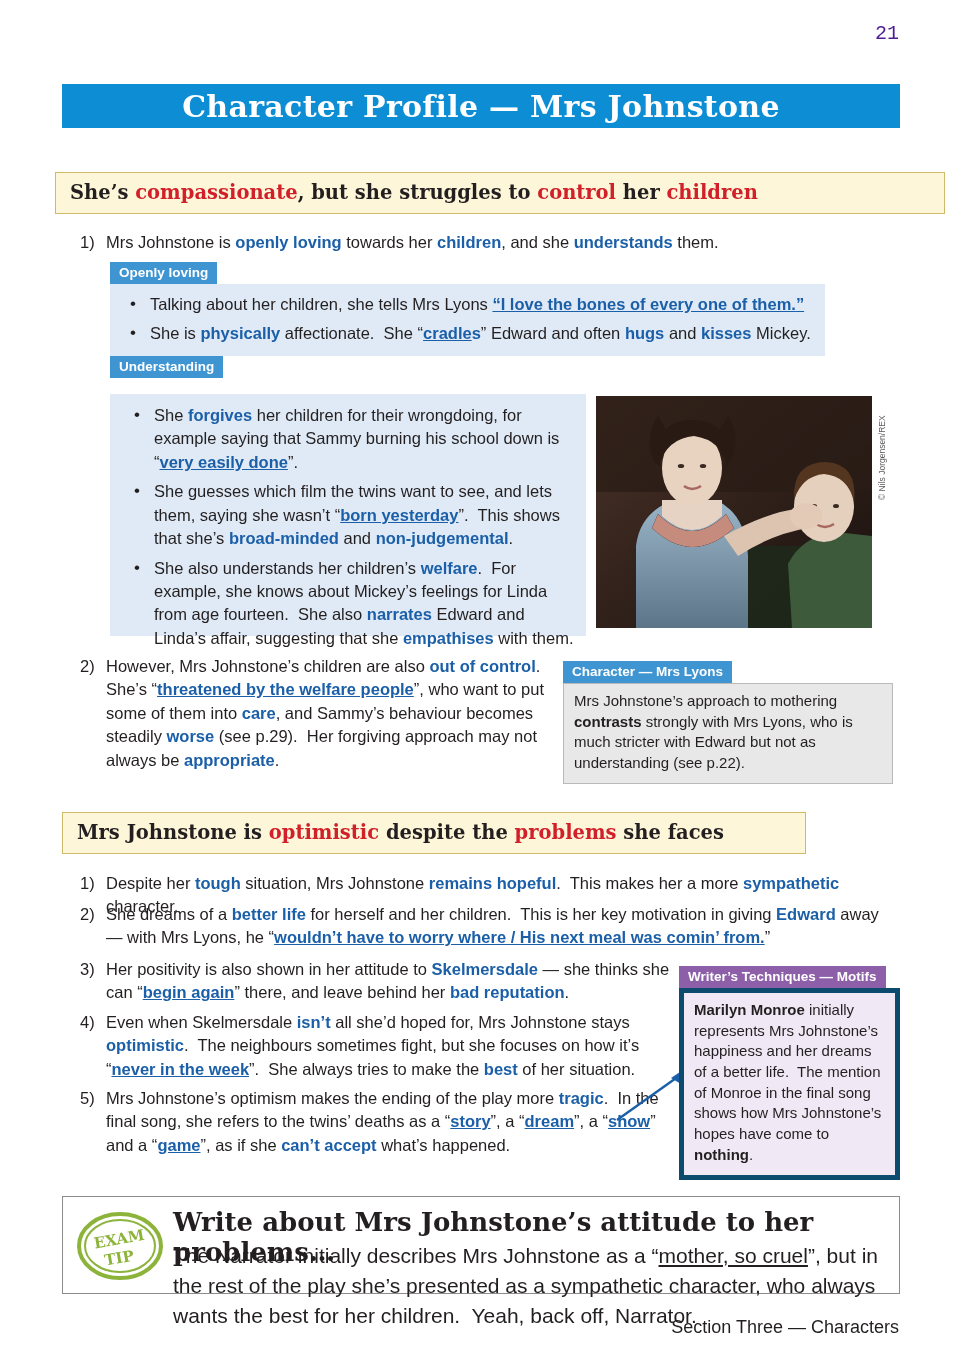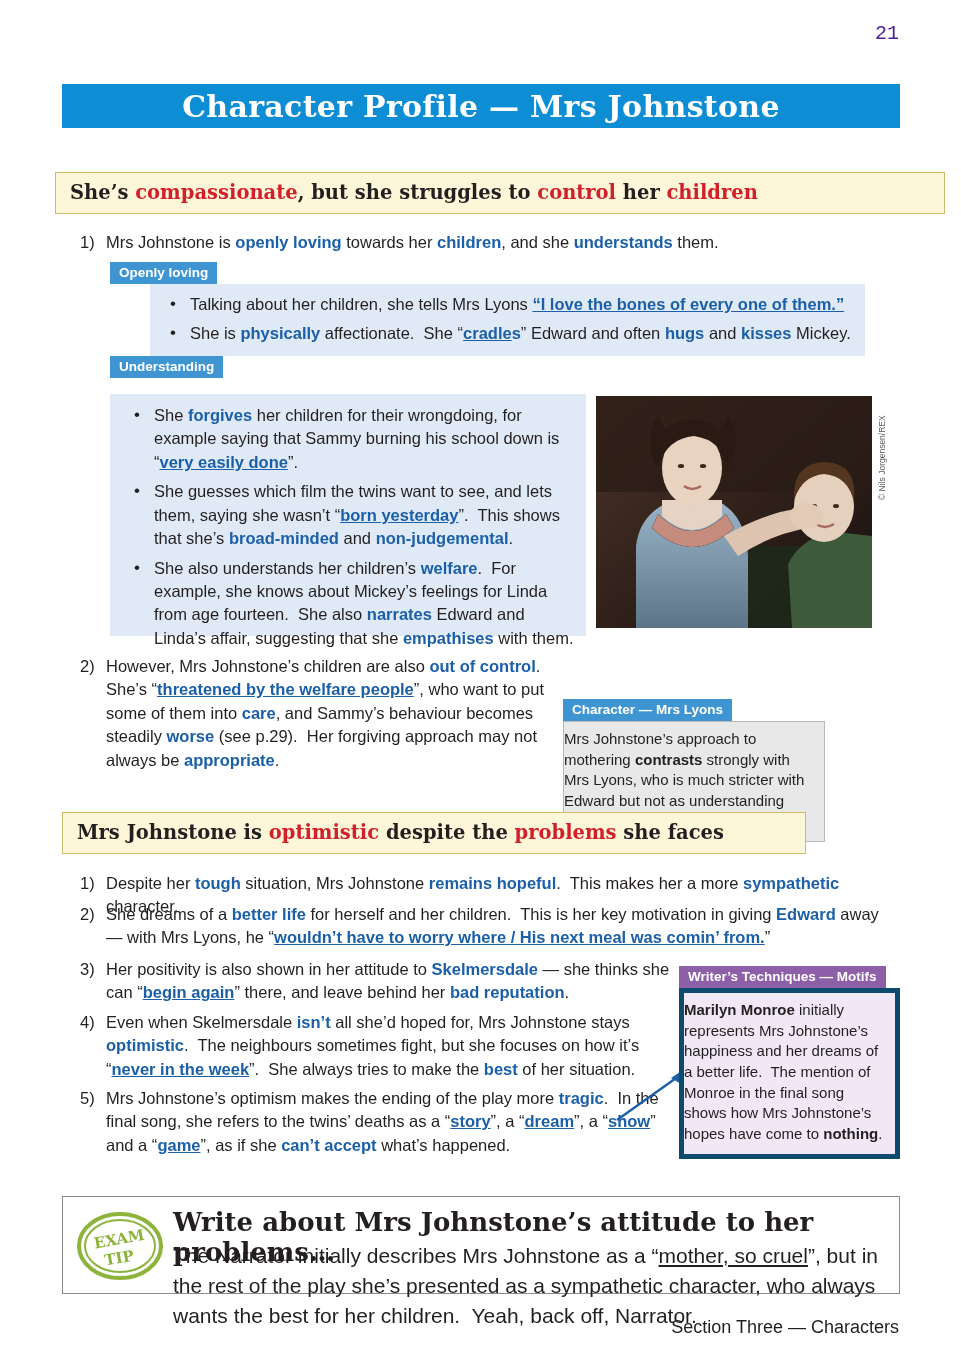--- a/index.html
+++ b/index.html
@@ -153,21 +153,21 @@
     white-space: nowrap;
   }
   
   .callout {
     position: absolute;
     box-sizing: border-box;
   }
   .callout .cbody {
     background: #e8e8e8;
     border: 1px solid #b9b9b9;
-    padding: 7px 10px 9px 0;
+    padding: 7px 10px 9px 10px;
     font-size: 15px;
     line-height: 1.38;
   }
   .callout .cbody.purple-fill {
     background: #f0e8f4;
     border: 5px solid #0c4a6e;
   }
   
   .arrow {
     position: absolute;
@@ -234,21 +234,21 @@
 
   <div class="num-item" style="left:80px; top:231px; width:790px;">
     <span class="num">1)</span>
     <span class="body">Mrs Johnstone is <b class="bluebold">openly loving</b> towards her <b class="bluebold">children</b>, and she <b class="bluebold">understands</b> them.</span>
   </div>
 
   <div style="position:absolute; left:110px; top:262px;">
     <span class="tab">Openly loving</span>
   </div>
 
-  <div class="bluebox" style="position:absolute; left:110px; top:284px; width:715px; padding:9px 10px 10px 10px;margin-left:40px;">
+  <div class="bluebox" style="position:absolute; left:110px; top:284px; width:715px; padding:9px 10px 10px 10px;">
     <ul class="bullets">
       <li>Talking about her children, she tells Mrs Lyons <span class="quote-u">“I love the bones of every one of them.</span><span class="quote-u">”</span></li>
       <li>She is <b class="bluebold">physically</b> affectionate.&nbsp; She “<span class="quote-u">cradle</span><b class="bluebold">s</b>” Edward and often <b class="bluebold">hugs</b> and <b class="bluebold">kisses</b> Mickey.</li>
     </ul>
   </div>
 
   <div style="position:absolute; left:110px; top:356px;">
     <span class="tab">Understanding</span>
   </div>
 
@@ -307,21 +307,21 @@
       <rect x="0" y="0" width="276" height="232" fill="none"></rect>
     </svg>
   </div>
   <div class="photo-credit">© Nils Jorgensen/REX</div>
 
   <div class="num-item" style="left:80px; top:655px; width:470px;">
     <span class="num">2)</span>
     <span class="body">However, Mrs Johnstone’s children are also <b class="bluebold">out of control</b>.&nbsp; She’s “<span class="quote-u">threatened by the welfare people</span>”, who want to put some of them into <b class="bluebold">care</b>, and Sammy’s behaviour becomes steadily <b class="bluebold">worse</b> (see p.29).&nbsp; Her forgiving approach may not always be <b class="bluebold">appropriate</b>.</span>
   </div>
 
-  <div class="callout" style="left:563px; top:699px; width:262px;">
+  <div class="callout" style="left:563px; top:661px; width:330px;">
     <span class="tab">Character — Mrs Lyons</span>
     <div class="cbody">Mrs Johnstone’s approach to mothering <b>contrasts</b> strongly with Mrs Lyons, who is much stricter with Edward but not as understanding (see p.22).</div>
   </div>
 
   <div class="yellow-head" id="head2">
     <span>Mrs Johnstone is </span><span class="red">optimistic</span><span> despite the </span><span class="red">problems</span><span> she faces</span>
   </div>
 
   <div class="num-item" style="left:80px; top:872px; width:820px;">
     <span class="num">1)</span>

